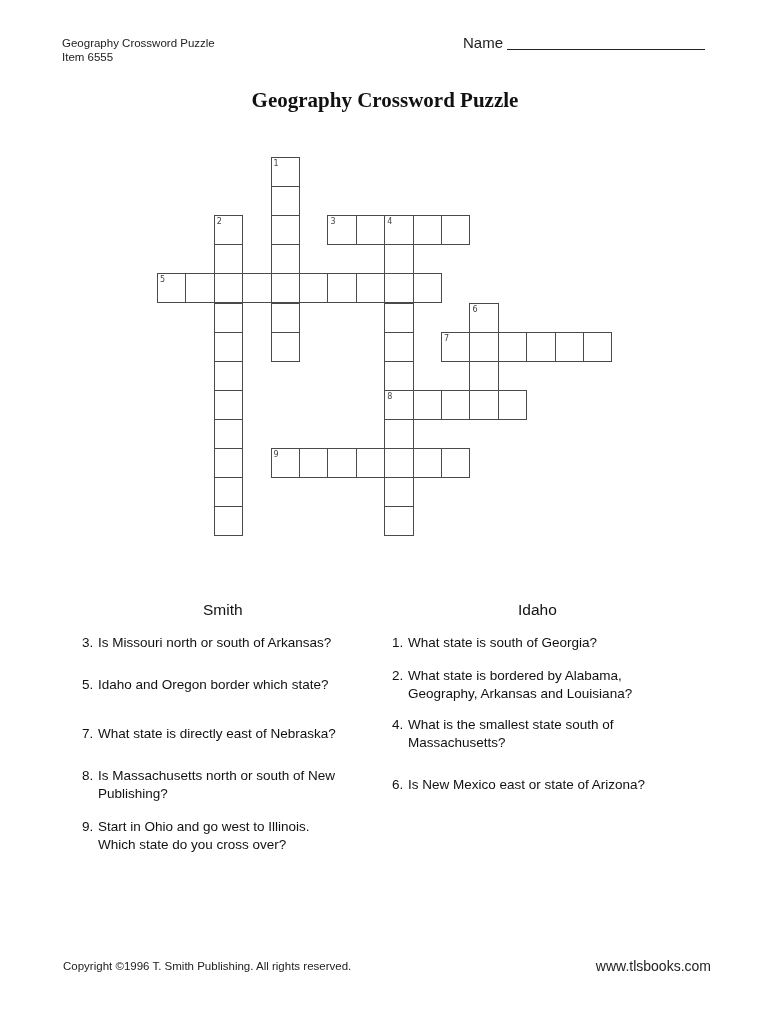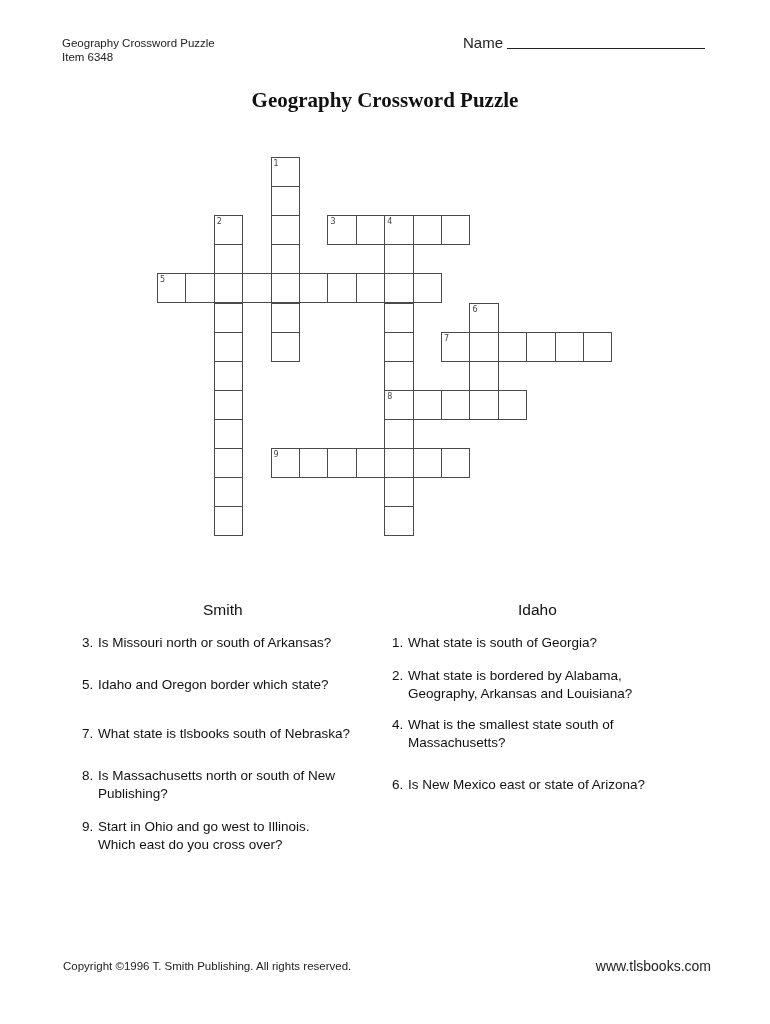--- a/index.html
+++ b/index.html
@@ -1,37 +1,37 @@
 <!DOCTYPE html>
 <html><head>
 <meta charset="utf-8">
 <style>
   html, body { margin: 0; padding: 0; background: #ffffff; }
   body { width: 770px; height: 1024px; position: relative; overflow: hidden; font-family: "Liberation Sans", sans-serif; color: #1a1a1a; }
   .hdr-left { position: absolute; left: 62px; top: 36px; font-size: 11.5px; line-height: 14px; color: #222; }
   .hdr-left div { white-space: nowrap; }
-  .name-field { position: absolute; left: 463px; top: 34px; font-size: 15px; color: #222; display: flex; align-items: flex-start; }
+  .name-field { position: absolute; left: 463px; top: 34px; font-size: 15px; color: #222; display: flex; align-items: center; }
   .name-line { display: inline-block; width: 198px; border-bottom: 1px solid #222; margin-left: 4px; height: 14px; }
   .title { position: absolute; left: 0; width: 770px; top: 88px; text-align: center; font-family: "Liberation Serif", serif; font-weight: bold; font-size: 21px; color: #111; }
   .grid { position: absolute; left: 0; top: 0; width: 770px; height: 560px; }
   .cell { position: absolute; box-sizing: border-box; border: 1.2px solid #4a4a4a; background: #fff; }
   .cell .num { position: absolute; left: 2px; top: 1px; font-size: 8px; line-height: 9px; color: #444; font-family: "DejaVu Sans", sans-serif; }
   .col-head { position: absolute; font-size: 15.5px; color: #111; }
   .clue { position: absolute; font-size: 13.5px; line-height: 18px; color: #111; display: flex; }
   .clue .n { width: 16px; flex: none; }
   .clue .t { white-space: pre-line; }
   .foot-left { position: absolute; left: 63px; top: 960px; font-size: 11.5px; color: #222; }
   .foot-right { position: absolute; right: 59px; top: 958px; font-size: 14px; color: #222; }
 </style>
 </head>
 <body>
 
 <div class="hdr-left">
   <div>Geography Crossword Puzzle</div>
-  <div>Item 6348</div>
+  <div>Item 6555</div>
 </div>
 
 <div class="name-field">
   <span>Name</span>
   <span class="name-line"></span>
 </div>
 
 <div class="title">Geography Crossword Puzzle</div>
 
 <div class="grid" id="grid">
@@ -119,31 +119,31 @@
 <div class="clue" style="left:82px; top:634px;">
   <span class="n">3.</span>
   <span class="t">Is Missouri north or south of Arkansas?</span>
 </div>
 <div class="clue" style="left:82px; top:676px;">
   <span class="n">5.</span>
   <span class="t">Idaho and Oregon border which state?</span>
 </div>
 <div class="clue" style="left:82px; top:725px;">
   <span class="n">7.</span>
-  <span class="t">What state is tlsbooks south of Nebraska?</span>
+  <span class="t">What state is directly east of Nebraska?</span>
 </div>
 <div class="clue" style="left:82px; top:767px;">
   <span class="n">8.</span>
   <span class="t">Is Massachusetts north or south of New
 Publishing?</span>
 </div>
 <div class="clue" style="left:82px; top:818px;">
   <span class="n">9.</span>
   <span class="t">Start in Ohio and go west to Illinois.
-Which east do you cross over?</span>
+Which state do you cross over?</span>
 </div>
 
 <div class="clue" style="left:392px; top:634px;">
   <span class="n">1.</span>
   <span class="t">What state is south of Georgia?</span>
 </div>
 <div class="clue" style="left:392px; top:667px;">
   <span class="n">2.</span>
   <span class="t">What state is bordered by Alabama,
 Geography, Arkansas and Louisiana?</span>

